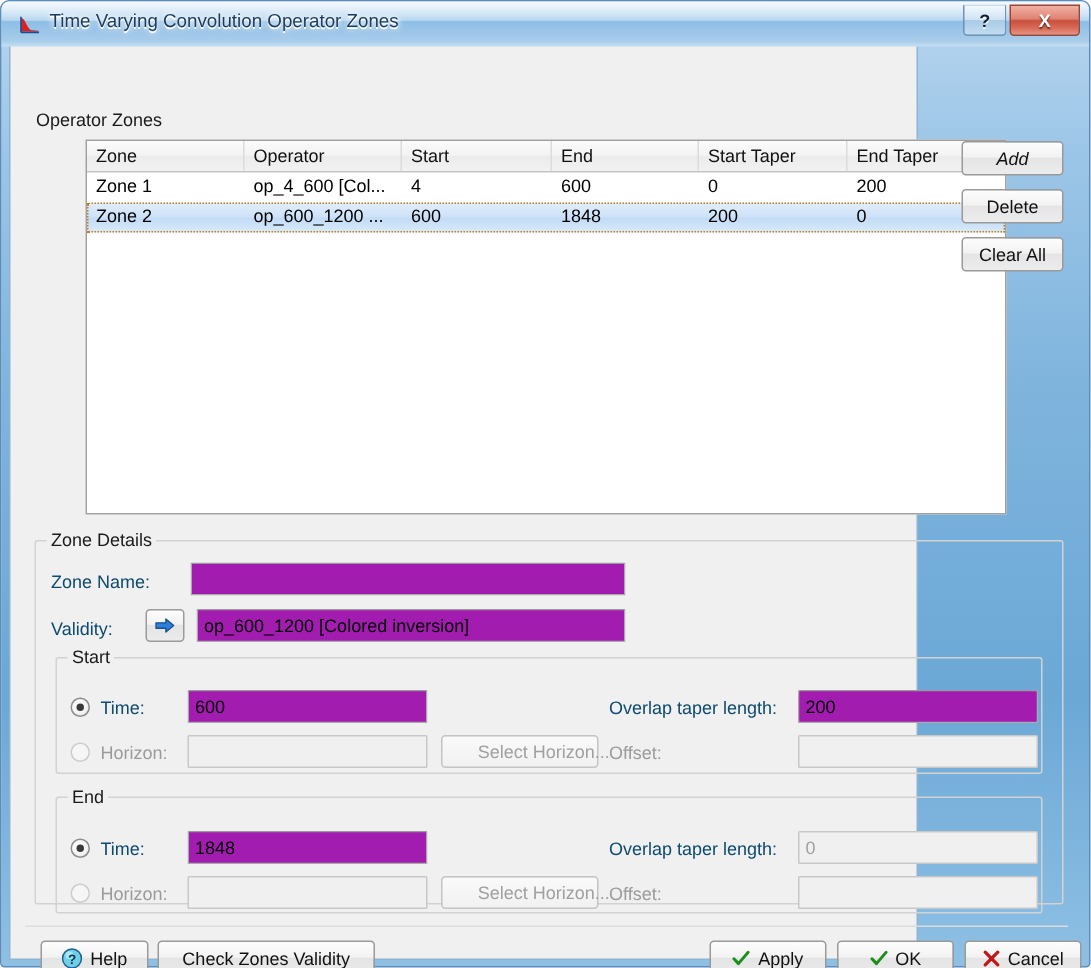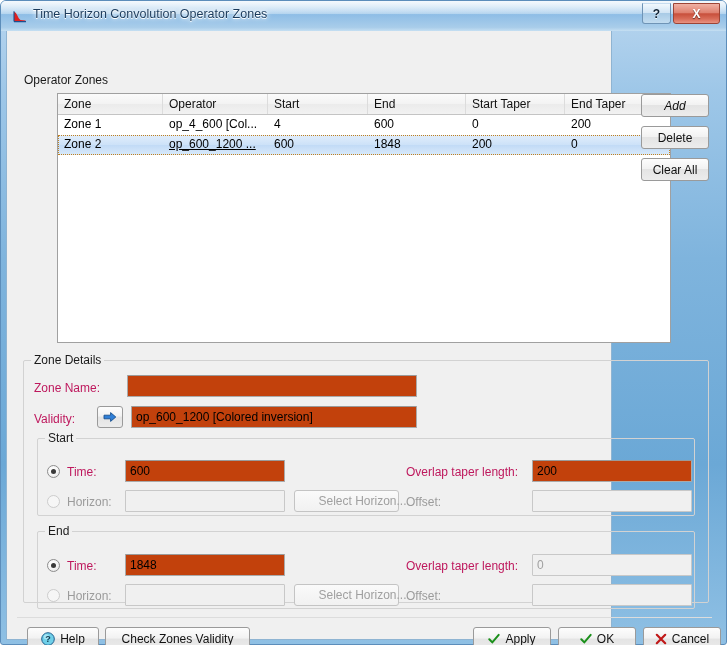--- a/index.html
+++ b/index.html
@@ -120,28 +120,28 @@
   }
   .trow.selected {
     background: linear-gradient(180deg,#e2eefc 0%,#cde2f8 48%,#c2dbf6 52%,#d9eafb 100%);
     outline: 1px dotted #c08020;
     outline-offset: -1px;
   }
 
   
   .lbl {
     position: absolute;
-    font-size: 12px; color: #be185d;
+    font-size: 12px; color: #0c4a6e;
     white-space: nowrap;
   }
   .lbl.dim { color: #9b9b9b; }
 
   .txt {
     position: absolute;
-    background: #c2410c;
+    background: #a21caf;
     border: 1px solid #aaaaaa;
     border-top-color: #9a9a9a;
     border-radius: 1px;
     font-family: "Liberation Sans", sans-serif;
     font-size: 12px;
     color: #000;
     padding: 0 4px;
     line-height: 20px;
   }
   .txt.disabled {
@@ -196,21 +196,21 @@
 
   <div id="titlebar">
     <div class="glow"></div>
 
     <svg id="app-icon" viewBox="0 0 16 14">
       <path d="M2 12 L2 3 C5 3 5.5 9 8.5 11 L13.5 11.5 L13.5 12 Z" fill="#e02020"></path>
       <path d="M2 12.6 L14 12.6" stroke="#1b4f8f" stroke-width="1.1" fill="none"></path>
       <path d="M2 12.6 L2 2.2" stroke="#1b4f8f" stroke-width="1.1" fill="none"></path>
     </svg>
 
-    <div id="title-text">Time Horizon Convolution Operator Zones</div>
+    <div id="title-text">Time Varying Convolution Operator Zones</div>
 
     <div class="tb-btn" id="btn-help-title">
       <span>?</span>
     </div>
     <div class="tb-btn" id="btn-close-title">
       <span>X</span>
     </div>
   </div>
 
   <div id="client">
@@ -231,21 +231,21 @@
         <div class="td" style="width:105px;">Zone 1</div>
         <div class="td" style="width:105px;">op_4_600 [Col...</div>
         <div class="td" style="width:100px;">4</div>
         <div class="td" style="width:98px;">600</div>
         <div class="td" style="width:99px;">0</div>
         <div class="td" style="width:105px;">200</div>
       </div>
 
       <div class="trow selected">
         <div class="td" style="width:105px;">Zone 2</div>
-        <div class="td" style="width:105px;text-decoration:underline;">op_600_1200 ...</div>
+        <div class="td" style="width:105px;">op_600_1200 ...</div>
         <div class="td" style="width:100px;">600</div>
         <div class="td" style="width:98px;">1848</div>
         <div class="td" style="width:99px;">200</div>
         <div class="td" style="width:105px;">0</div>
       </div>
     </div>
 
     <div class="btn" style="left:634px; top:63px; width:68px; height:23px;font-style:italic;">
       <span>Add</span>
     </div>

